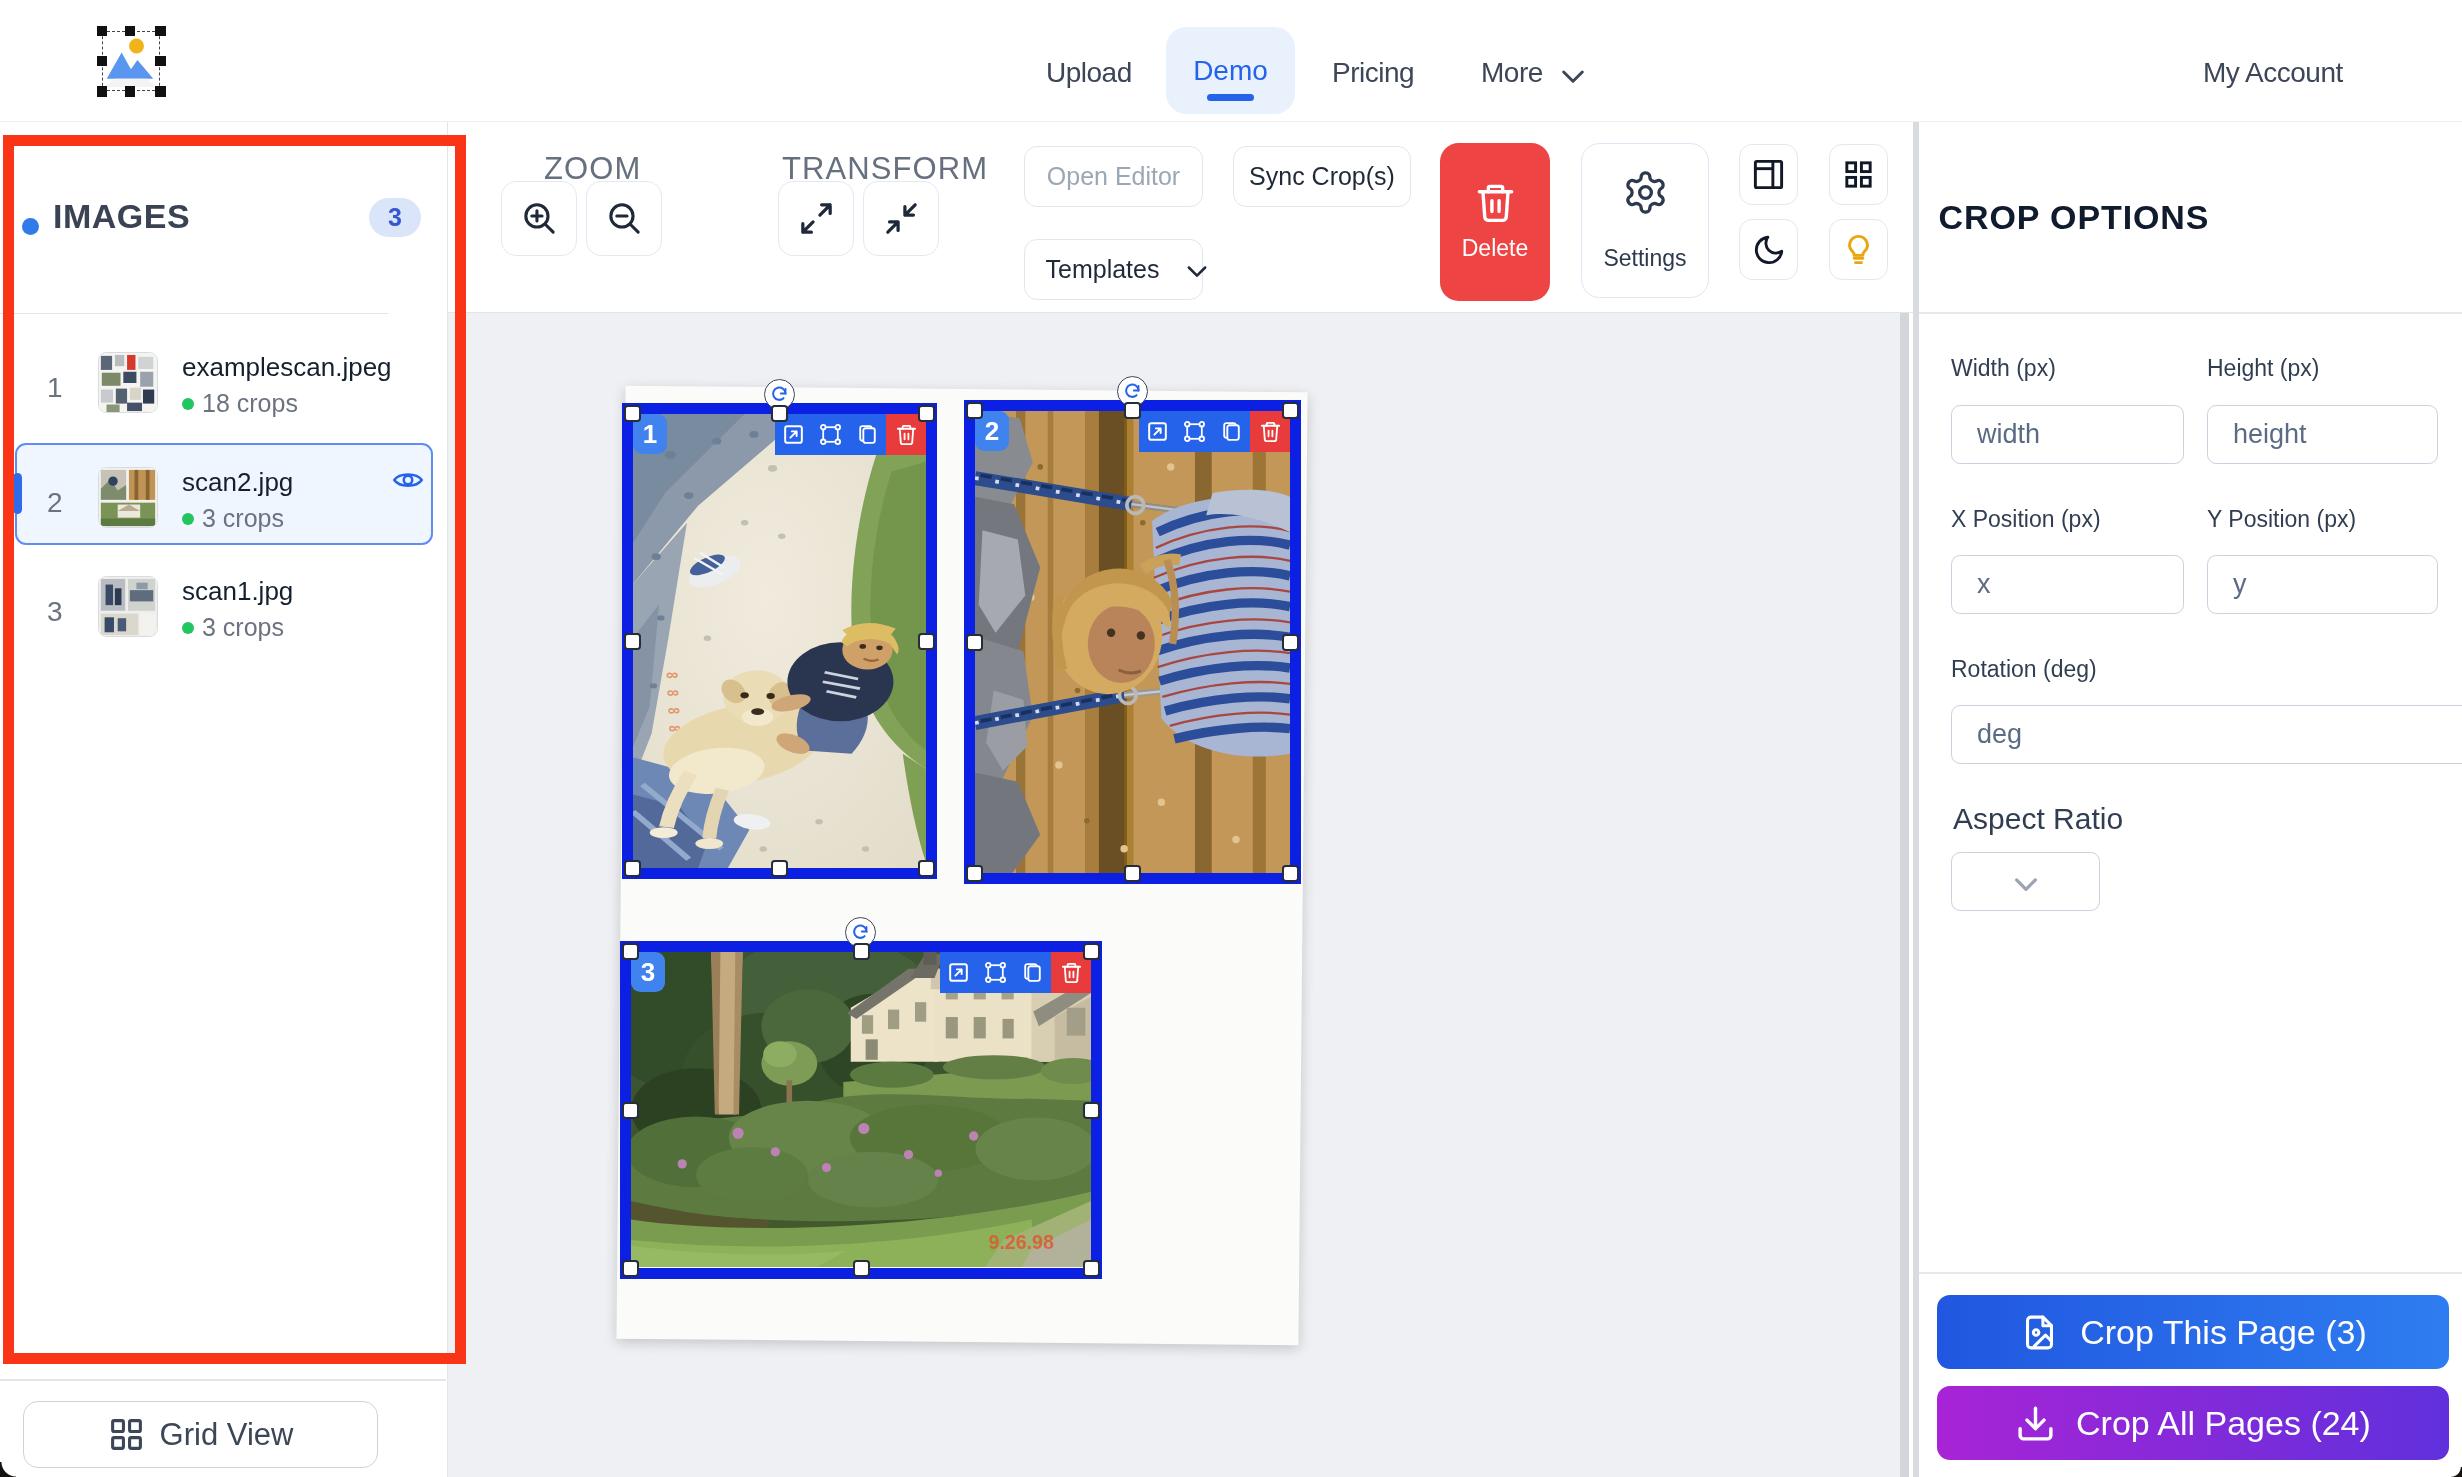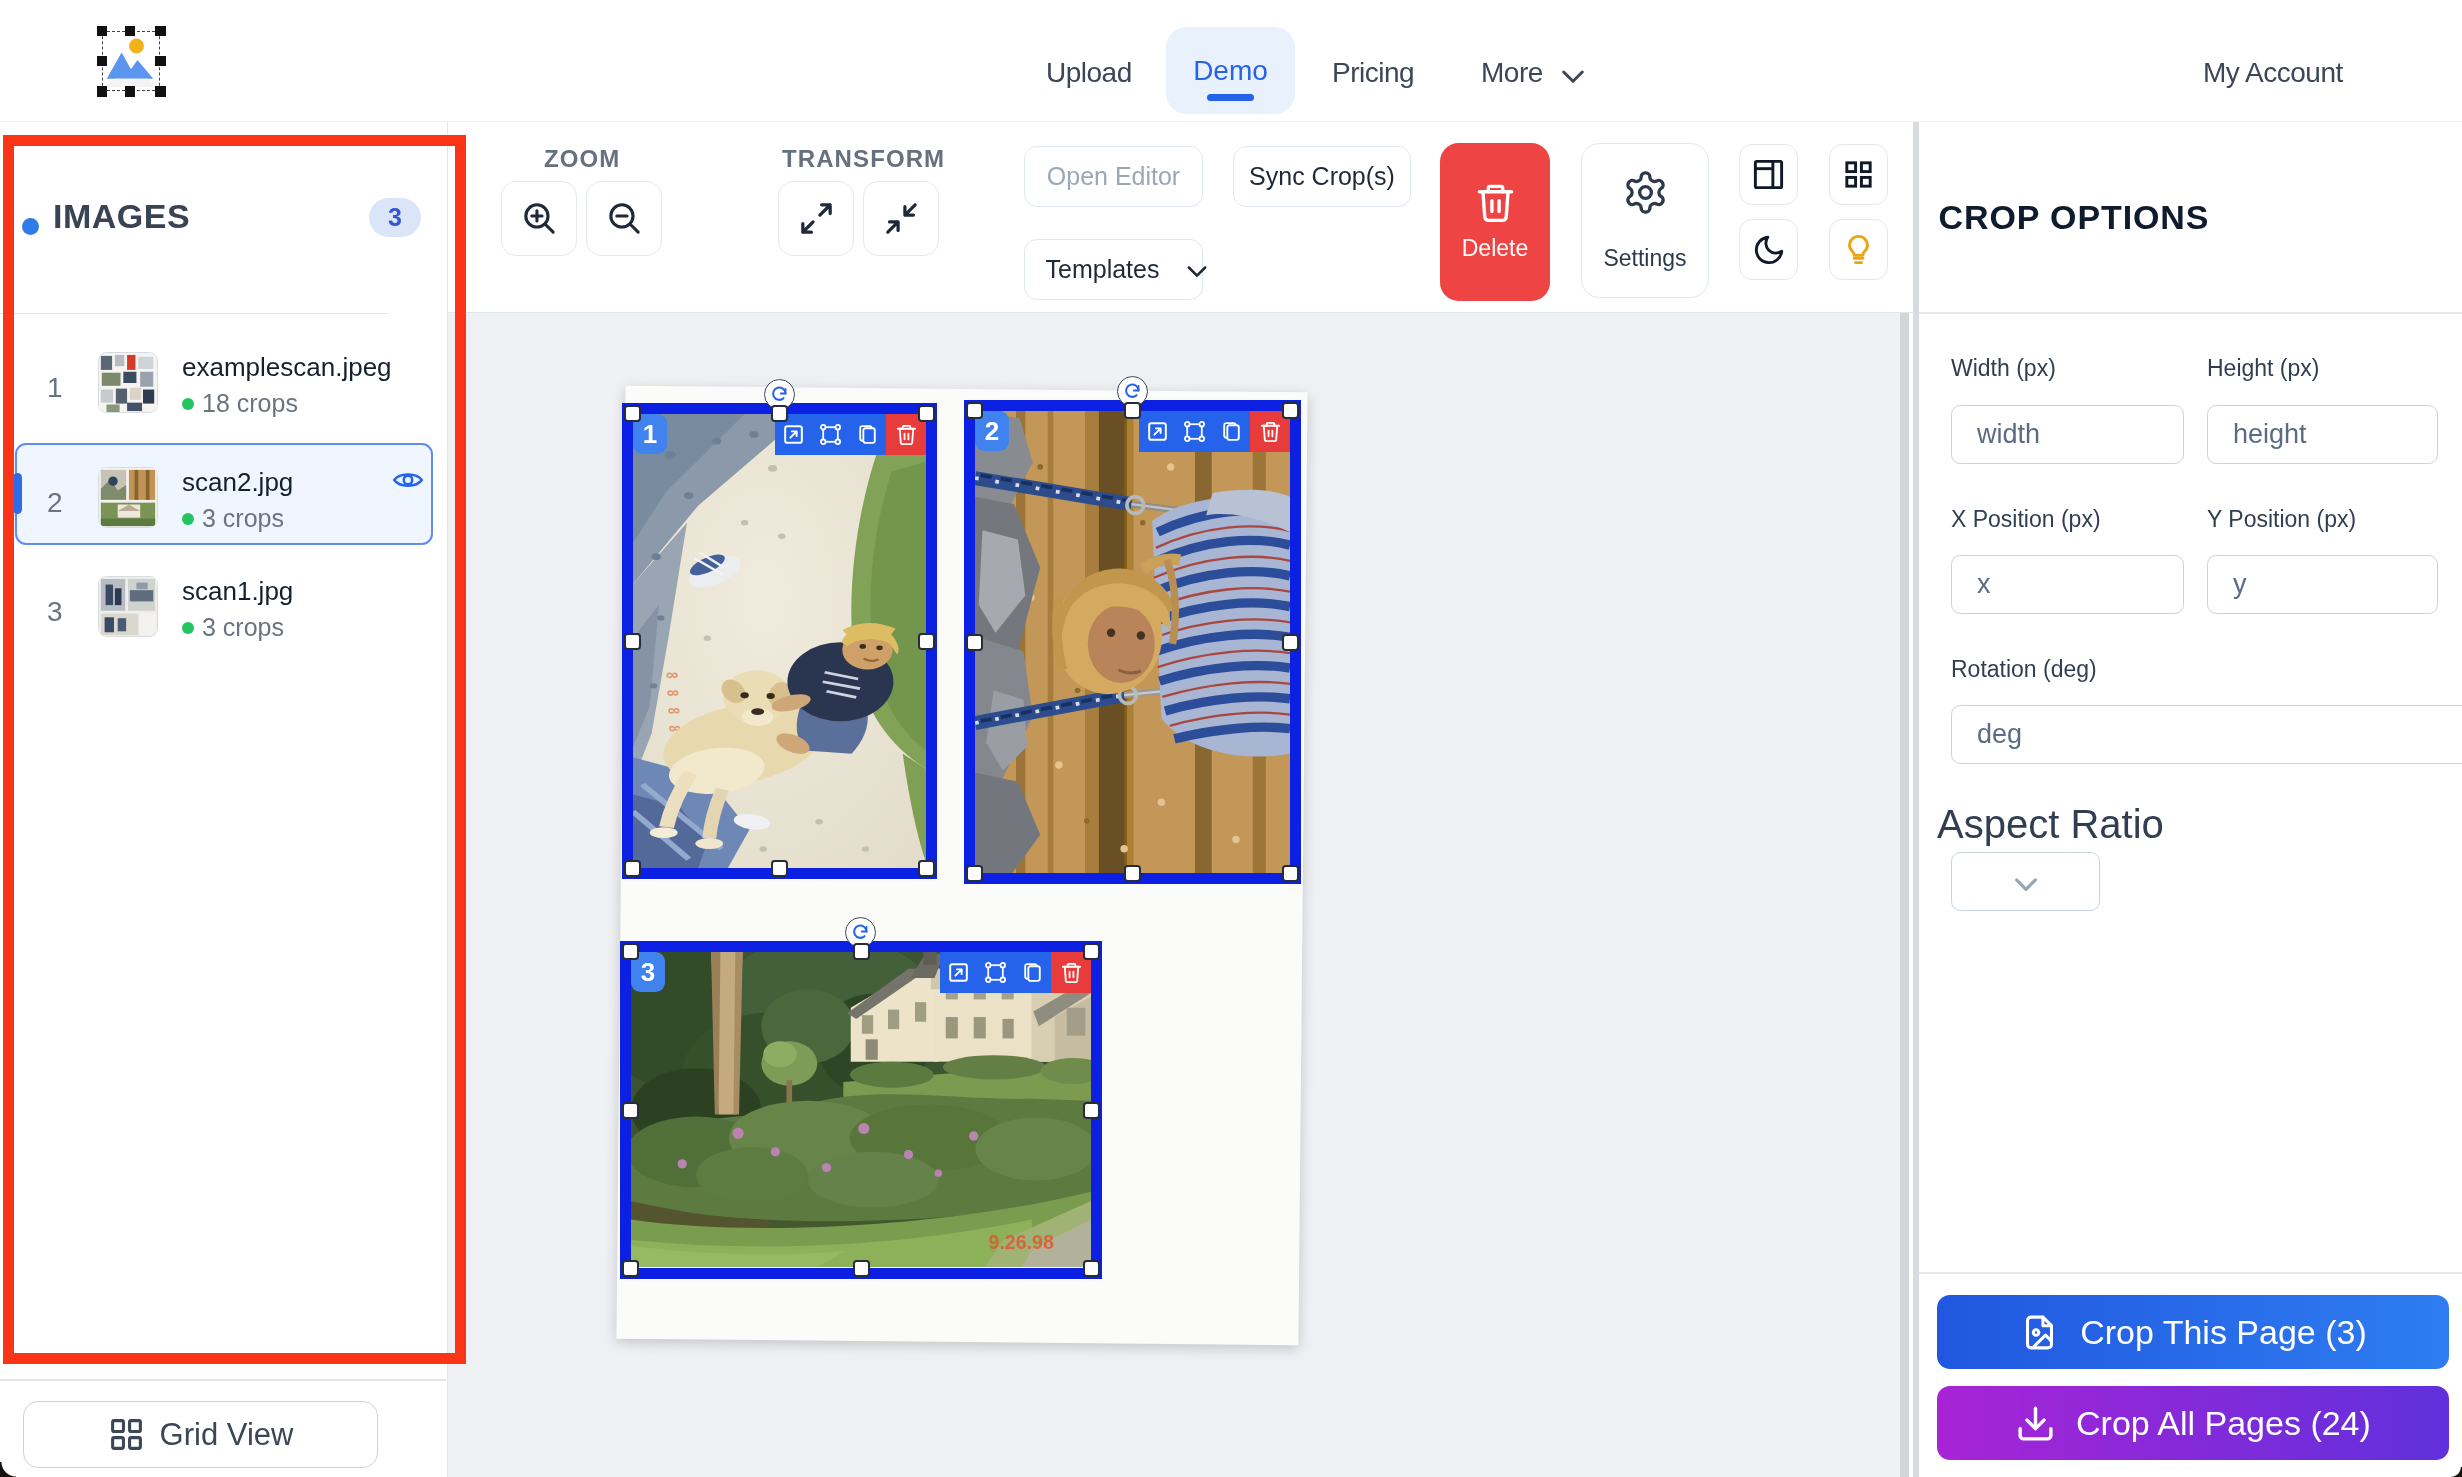--- a/index.html
+++ b/index.html
@@ -23,21 +23,21 @@
 #gridviewbtn { position:absolute; left:23px; top:1401px; width:355px; height:67px; border:1.9px solid #cbd3de; border-radius:15px; display:flex; align-items:center; justify-content:center; gap:15px; color:#3c4657; font-size:31px; background:#fff; }
 .item { position:absolute; left:15px; width:416px; }
 .itemnum { position:absolute; font-size:28px; color:#6b7280; }
 .thumb { position:absolute; left:83px; width:60px; height:61px; border:1.9px solid #d7dbe2; border-radius:8.4px; overflow:hidden; background:#fff; }
 .ititle { position:absolute; left:167px; font-size:26px; color:#15202e; }
 .icrops { position:absolute; left:187px; font-size:25px; color:#6b7280; }
 .gdot { position:absolute; left:167px; width:12px; height:12px; border-radius:50%; background:#22c55e; }
 
 
 #toolbar { position:absolute; left:448px; top:122px; width:2015px; height:191px; background:#fff; border-bottom:1.9px solid #e2e5ea; }
-.tlabel { position:absolute; font-size:24px; font-weight:bold; color:#66707e; letter-spacing:1.1px; }
+.tlabel { position:absolute; font-size:31px; font-weight:normal; color:#66707e; letter-spacing:1.1px;margin-top:6px; }
 .sqbtn { position:absolute; width:76px; height:75px; border:1.9px solid #e4e9f1; border-radius:15px; background:#fff; display:flex; align-items:center; justify-content:center; }
 .wbtn { position:absolute; height:61px; border:1.9px solid #dfe6f0; border-radius:13px; background:#fff; display:flex; align-items:center; justify-content:center; font-size:25px; color:#1f2937; white-space:nowrap; }
 #delbtn { position:absolute; left:992px; top:20.5px; width:110px; height:158px; background:#ef4444; border-radius:18.6px; color:#fff; display:flex; flex-direction:column; align-items:center; justify-content:center; gap:11px; font-size:23px; }
 #setbtn { position:absolute; left:1133px; top:21.4px; width:128px; height:155px; background:#fff; border:1.9px solid #dde6f2; border-radius:18.6px; color:#2d3a4e; display:flex; flex-direction:column; align-items:center; justify-content:center; gap:29px; font-size:23px; }
 .minibtn { position:absolute; width:59px; height:61px; border:1.9px solid #e5e7eb; border-radius:13px; background:#fff; display:flex; align-items:center; justify-content:center; }
 
 
 #canvas { position:absolute; left:448px; top:313px; width:1453px; height:1165px; background:#eef0f3; overflow:hidden; }
 #page { position:absolute; left:173px; top:76px; width:682px; height:953px; background:#fbfbf9; box-shadow:0 3.7px 13px rgba(0,0,0,0.18); transform:rotate(0.55deg); }
 .crop { position:absolute; border:11px solid #0b20e2; }
@@ -674,21 +674,21 @@
   <div class="finput" style="left:288px;top:283px;width:231px;">height</div>
 
   <div class="flabel" style="left:32px;top:384px;">X Position (px)</div>
   <div class="flabel" style="left:288px;top:384px;">Y Position (px)</div>
   <div class="finput" style="left:32px;top:433px;width:233px;">x</div>
   <div class="finput" style="left:288px;top:433px;width:231px;">y</div>
 
   <div class="flabel" style="left:32px;top:534px;">Rotation (deg)</div>
   <div class="finput" style="left:32px;top:583px;width:530px;">deg</div>
 
-  <div class="flabel" style="left:18px;top:680px;font-size:40px;">Aspect Ratio</div>
+  <div class="flabel" style="left:34px;top:680px;font-size:30px;">Aspect Ratio</div>
   <div class="finput" style="left:32px;top:730px;width:149px;justify-content:center;padding-left:0;">
     <svg width="32" height="32" viewBox="0 0 24 24" style="margin-top:5.6px;" fill="none" stroke="#9aa4b2" stroke-width="2.4" stroke-linecap="round" stroke-linejoin="round">
         <path d="M5 9 L12 16 L19 9"></path>
       </svg>
   </div>
 
   <div class="sep" style="top:1150px;"></div>
 
   <div class="bigbtn" style="top:1173px;background:linear-gradient(90deg,#2157e0,#2e7df0);">
     <svg width="41" height="41" viewBox="0 0 24 24" fill="none" stroke="#fff" stroke-width="1.8" stroke-linecap="round" stroke-linejoin="round">

